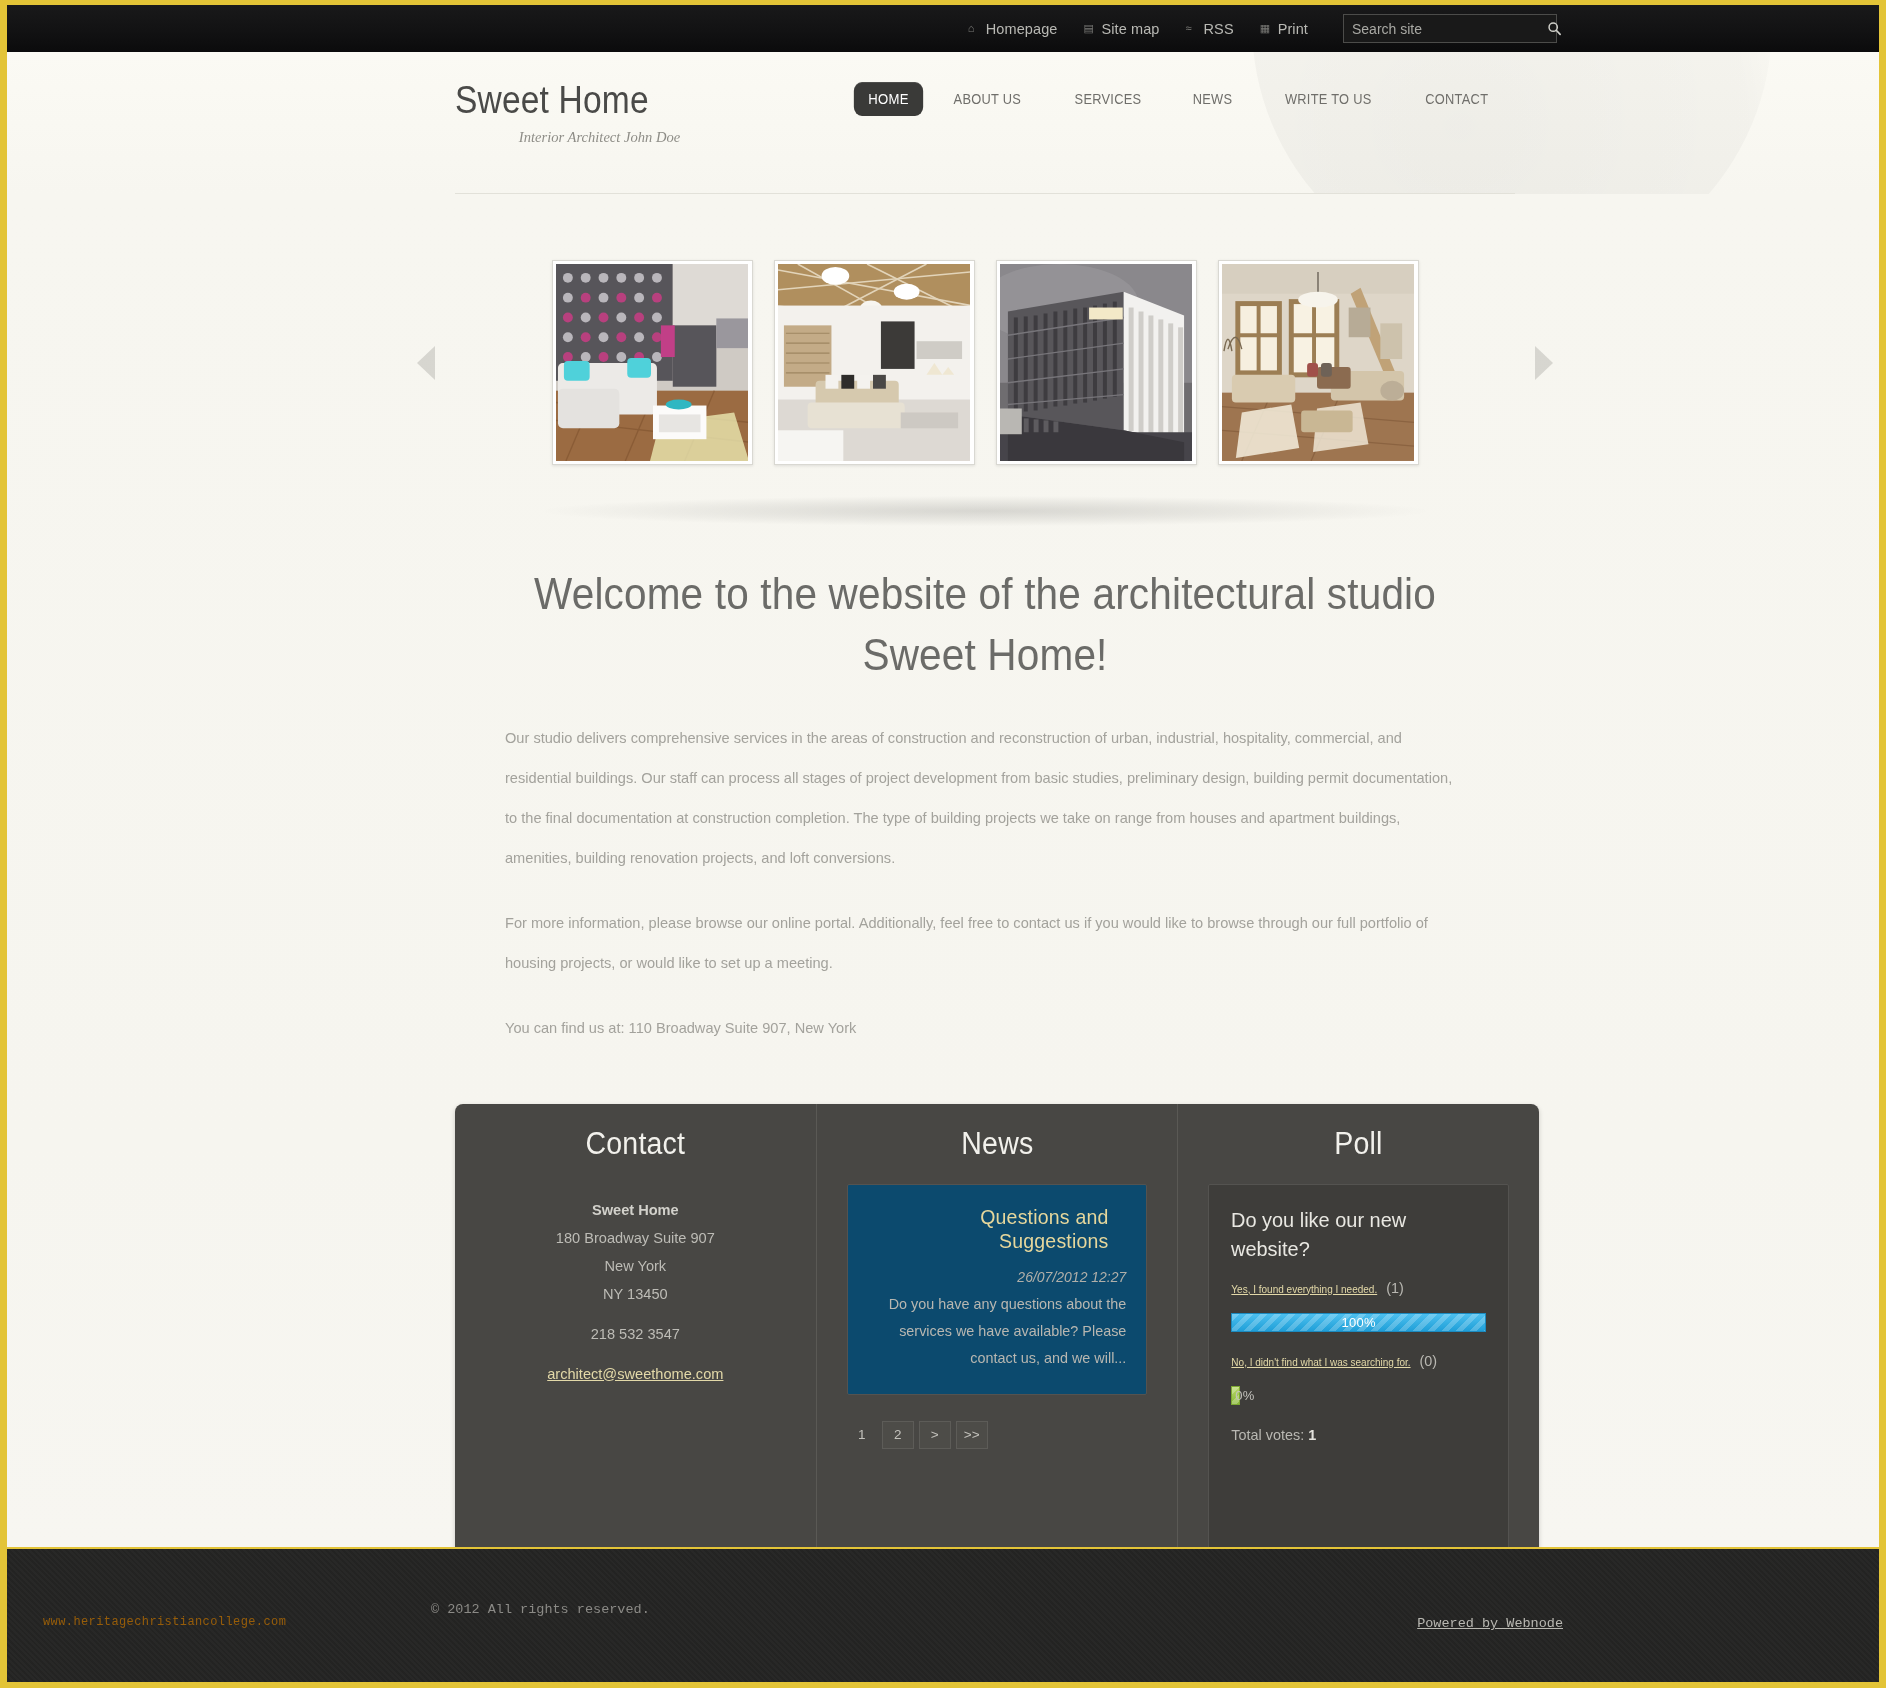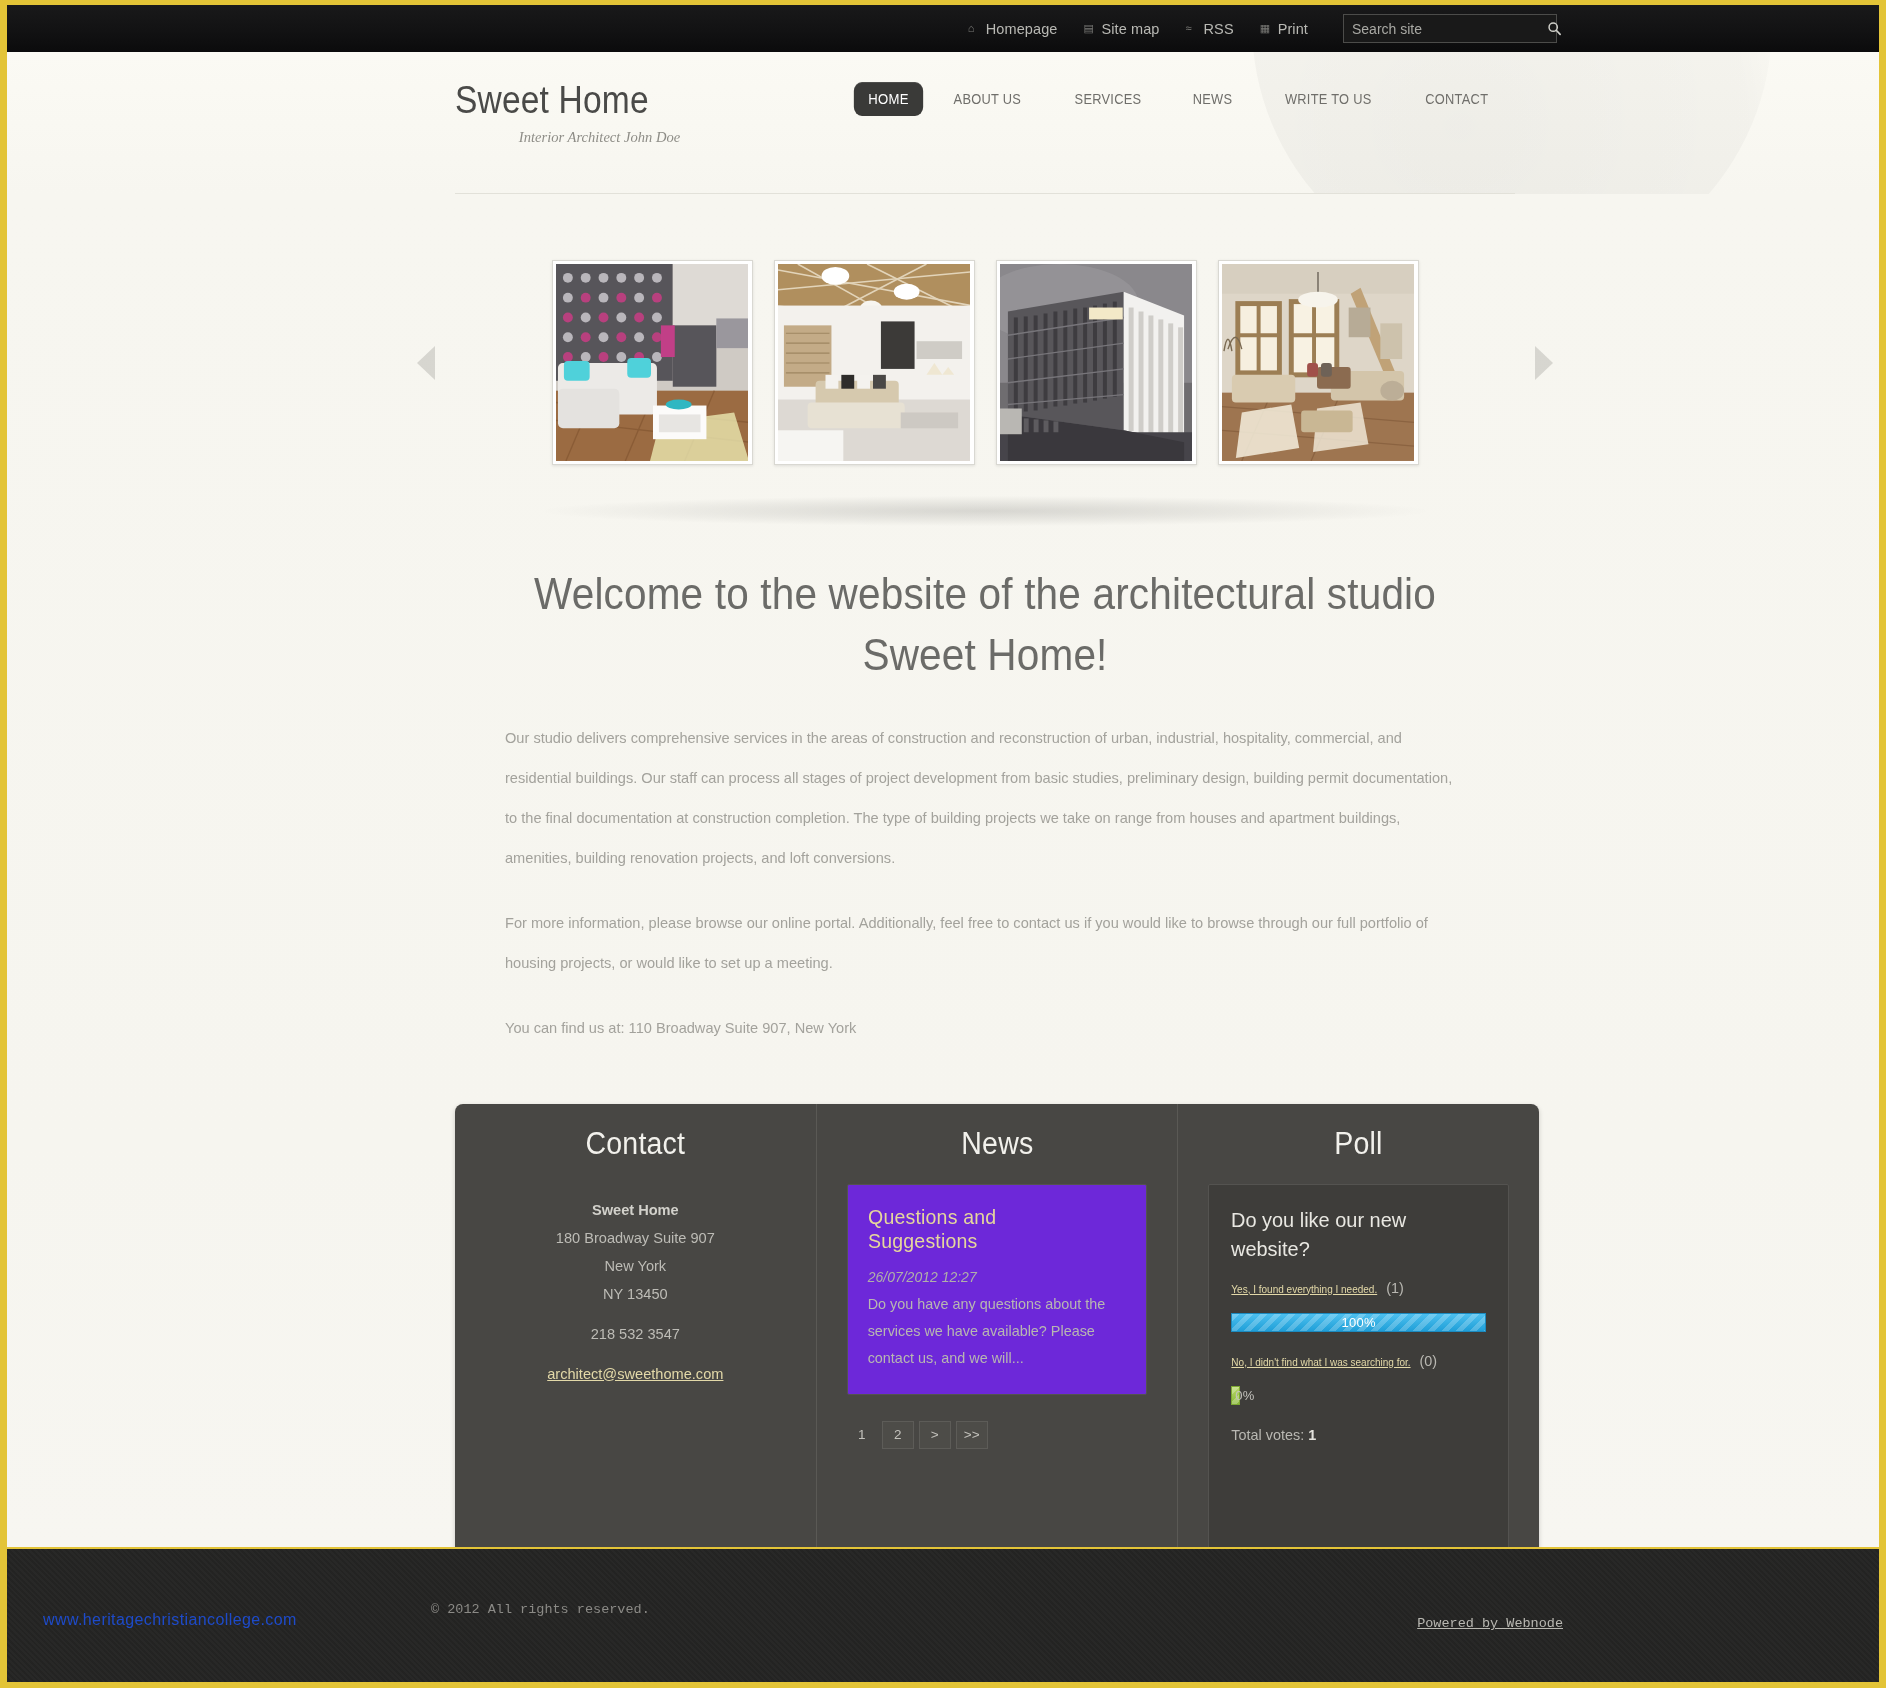--- a/index.html
+++ b/index.html
@@ -306,25 +306,26 @@
     text-align: center;
     font-size: 14.6px;
     color: #e3d9a8;
     text-decoration: underline;
     margin-top: 18px;
     cursor: pointer;
   }
 
   
   .news-card {
-    background: #6d28d9;
+    background: #0c4a6e;
     border: 1px solid #545350;
     border-radius: 2px;
     padding: 20px 20px 22px;
     margin-top: 12px;
+    text-align: right;
   }
   .news-title {
     font-weight: 300;
     font-size: 21px;
     color: #e6d79c;
     letter-spacing: .2px;
     transform: scaleX(0.93);
     transform-origin: left;
     margin-bottom: 16px;
   }
@@ -464,26 +465,26 @@
     top: 67px;
     font-size: 13.5px;
     color: #b9b8b2;
     text-decoration: underline;
     cursor: pointer;
   }
   #watermark {
     position: absolute;
     left: 36px;
     bottom: 53px;
-    font-size: 16px;
-    color: #1d4ed8;
+    font-size: 12px;
+    color: #a16207;
     letter-spacing: .4px;
     opacity: .92;
     z-index: 40;
-    font-family: Liberation Sans, sans-serif;
+    font-family: Liberation Mono, monospace;
   }
 </style>
 </head>
 <body>
 
 <div id="page">
 
   <div id="topbar">
     <div id="topbar-inner">
 

